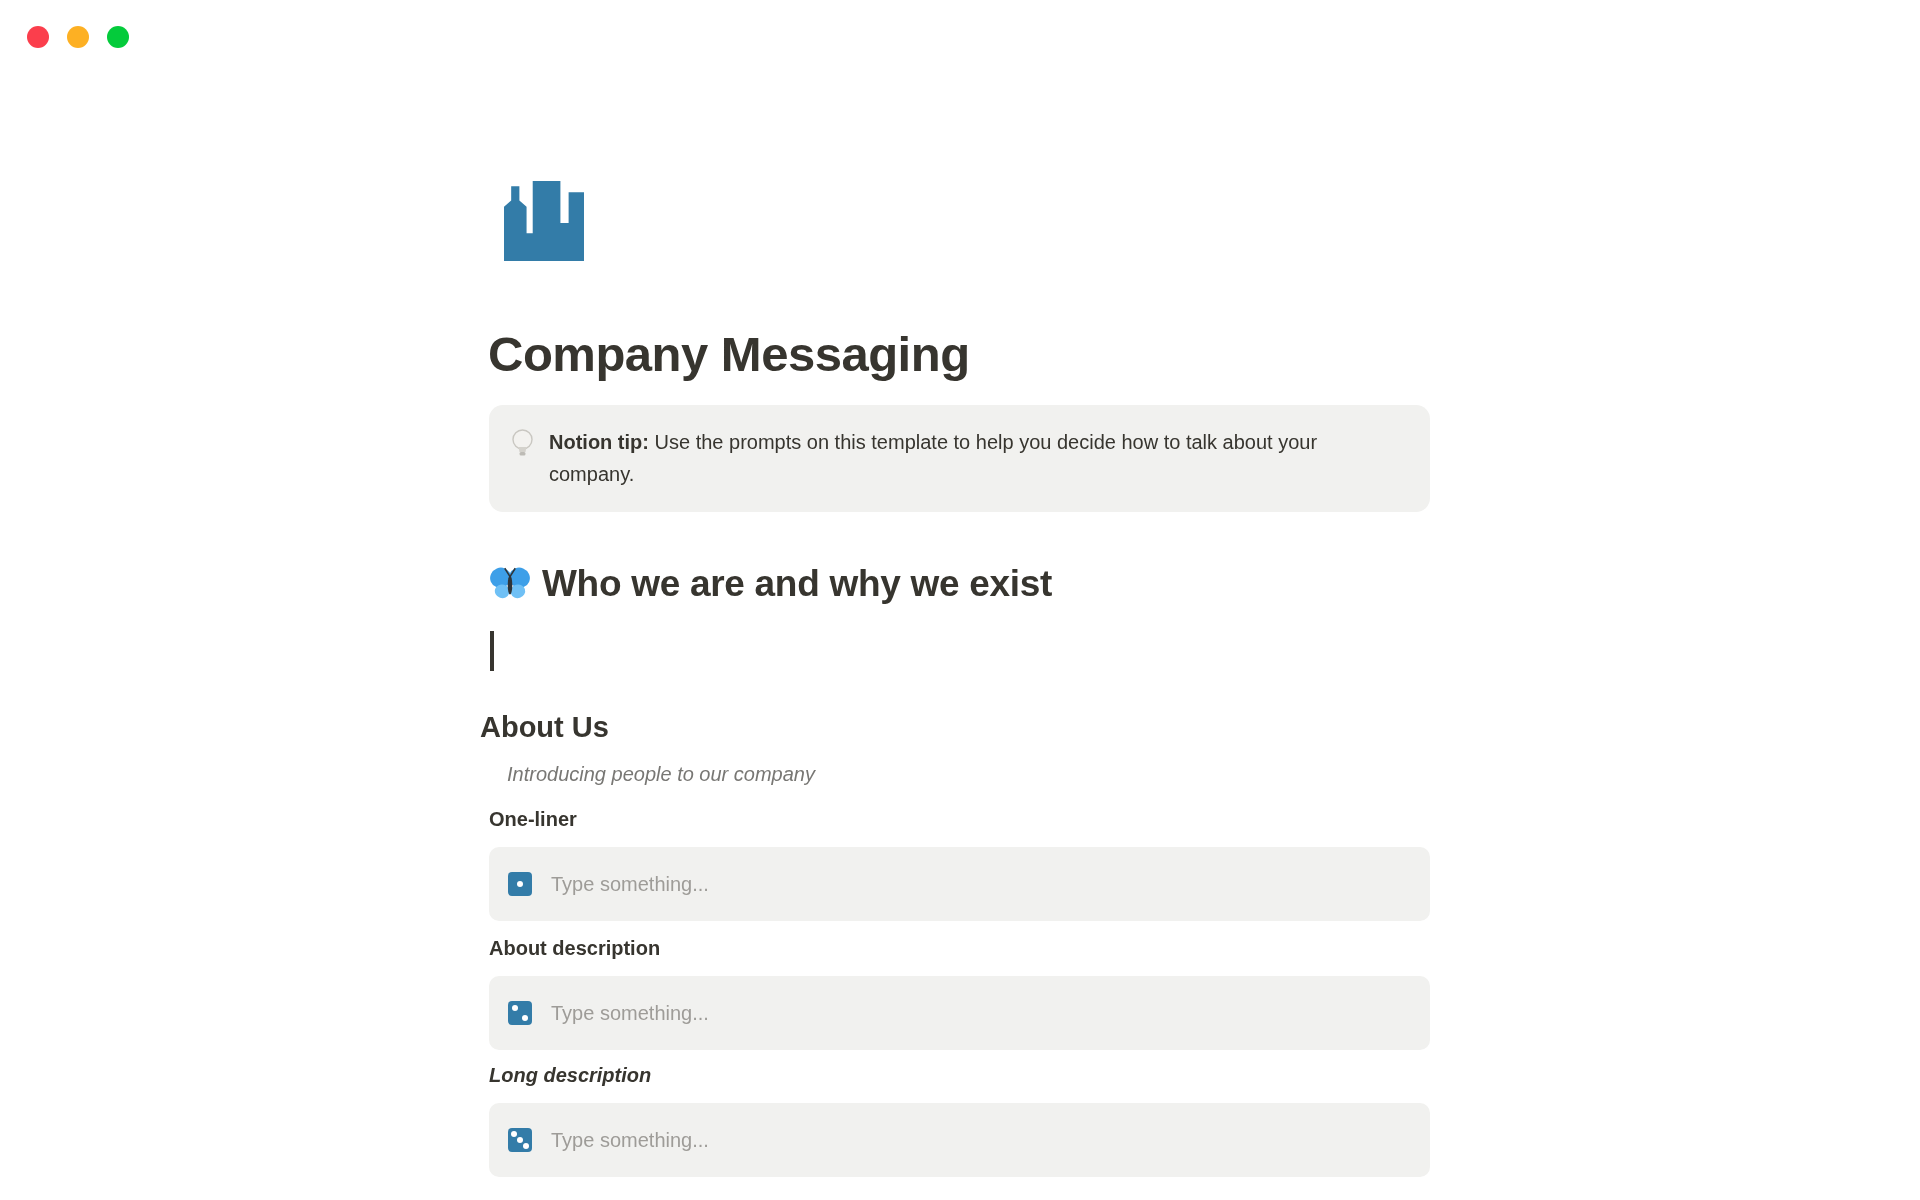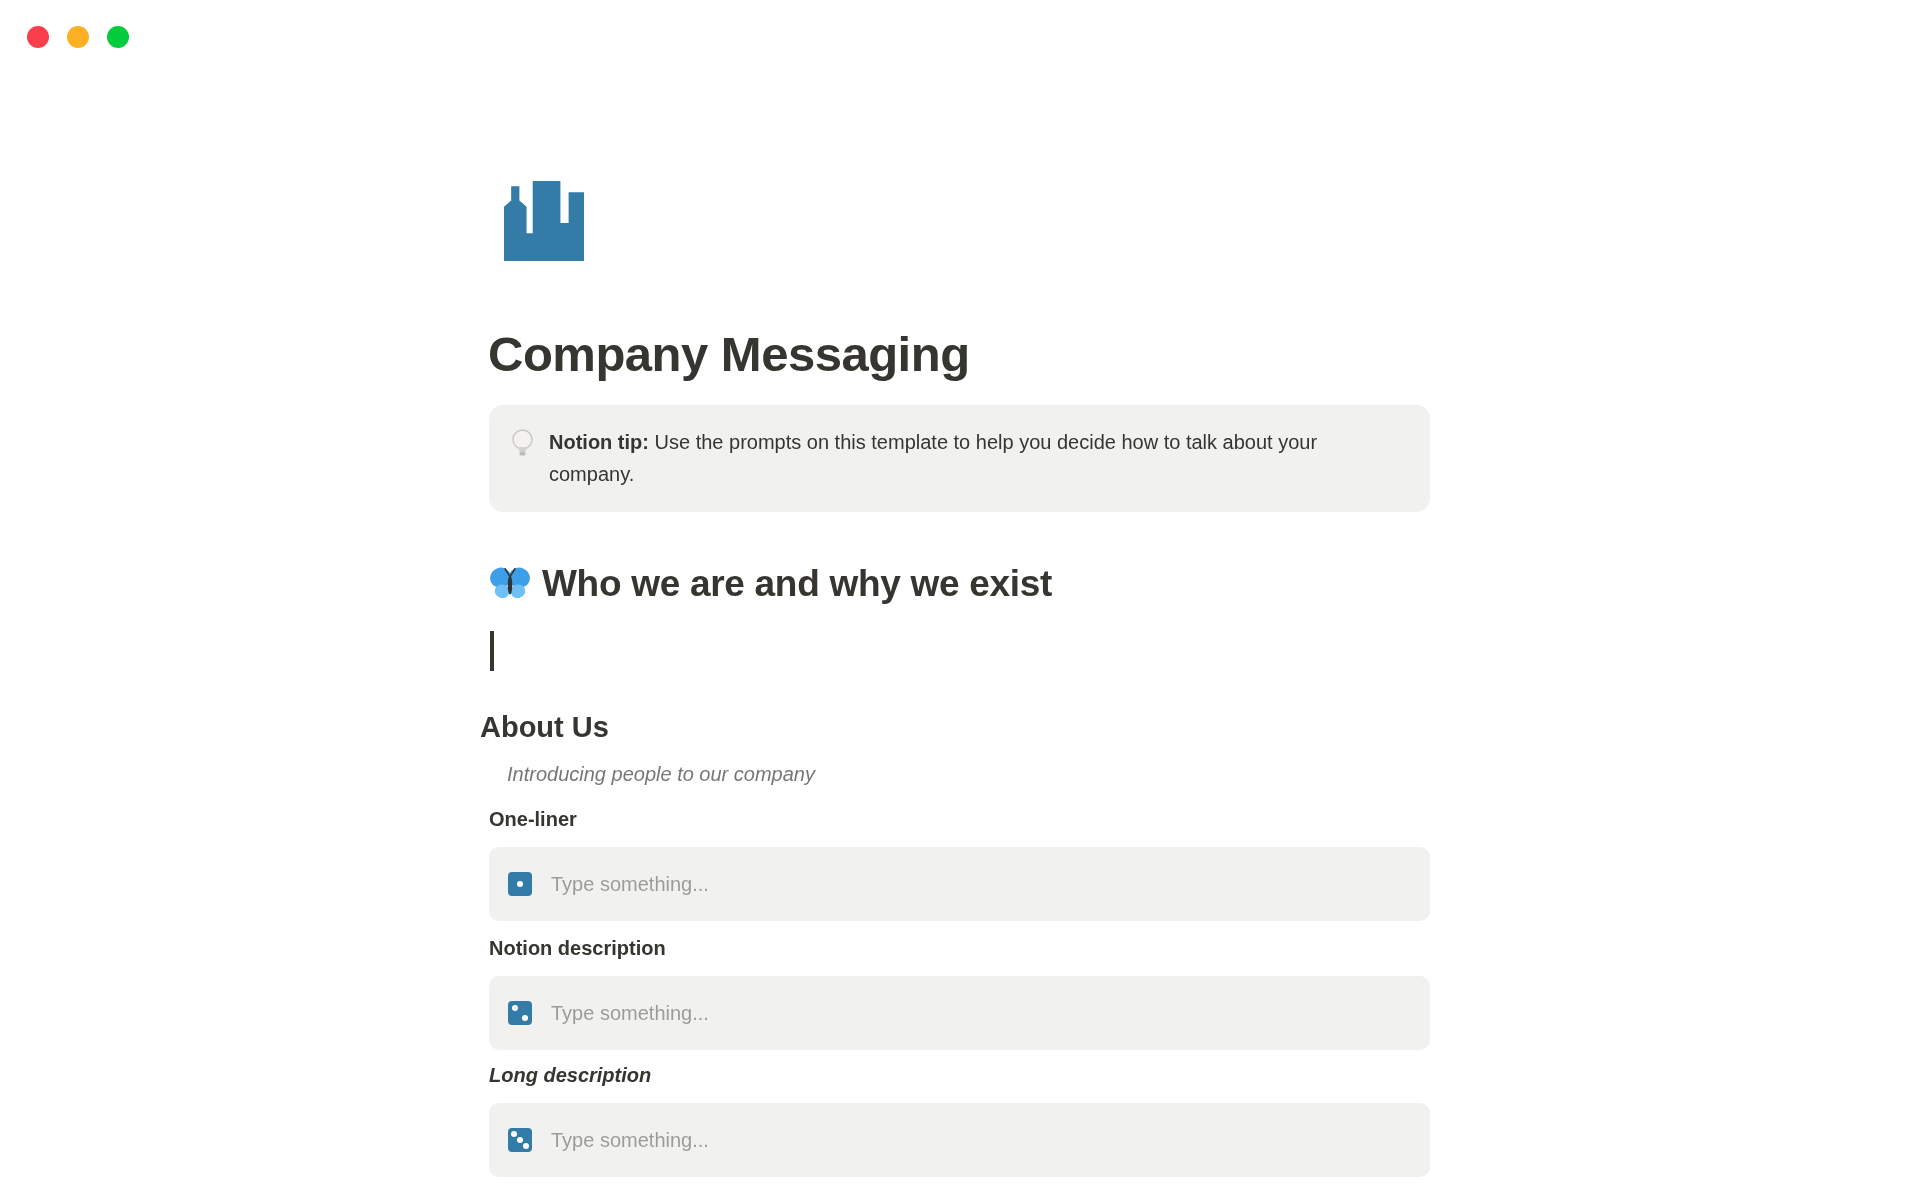--- a/index.html
+++ b/index.html
@@ -102,21 +102,21 @@
 <div class="subtitle">Introducing people to our company</div>
 
 <div class="field-label lbl-1">One-liner</div>
 <div class="input-block box-1">
   <div class="die">
     <div class="dot" style="left:9px; top:9px;"></div>
   </div>
   <span class="placeholder">Type something...</span>
 </div>
 
-<div class="field-label lbl-2">Notion description</div>
+<div class="field-label lbl-2">About description</div>
 <div class="input-block box-2">
   <div class="die">
     <div class="dot" style="left:4px; top:4px;"></div>
     <div class="dot" style="left:14px; top:14px;"></div>
   </div>
   <span class="placeholder">Type something...</span>
 </div>
 
 <div class="field-label lbl-3">Long description</div>
 <div class="input-block box-3">

